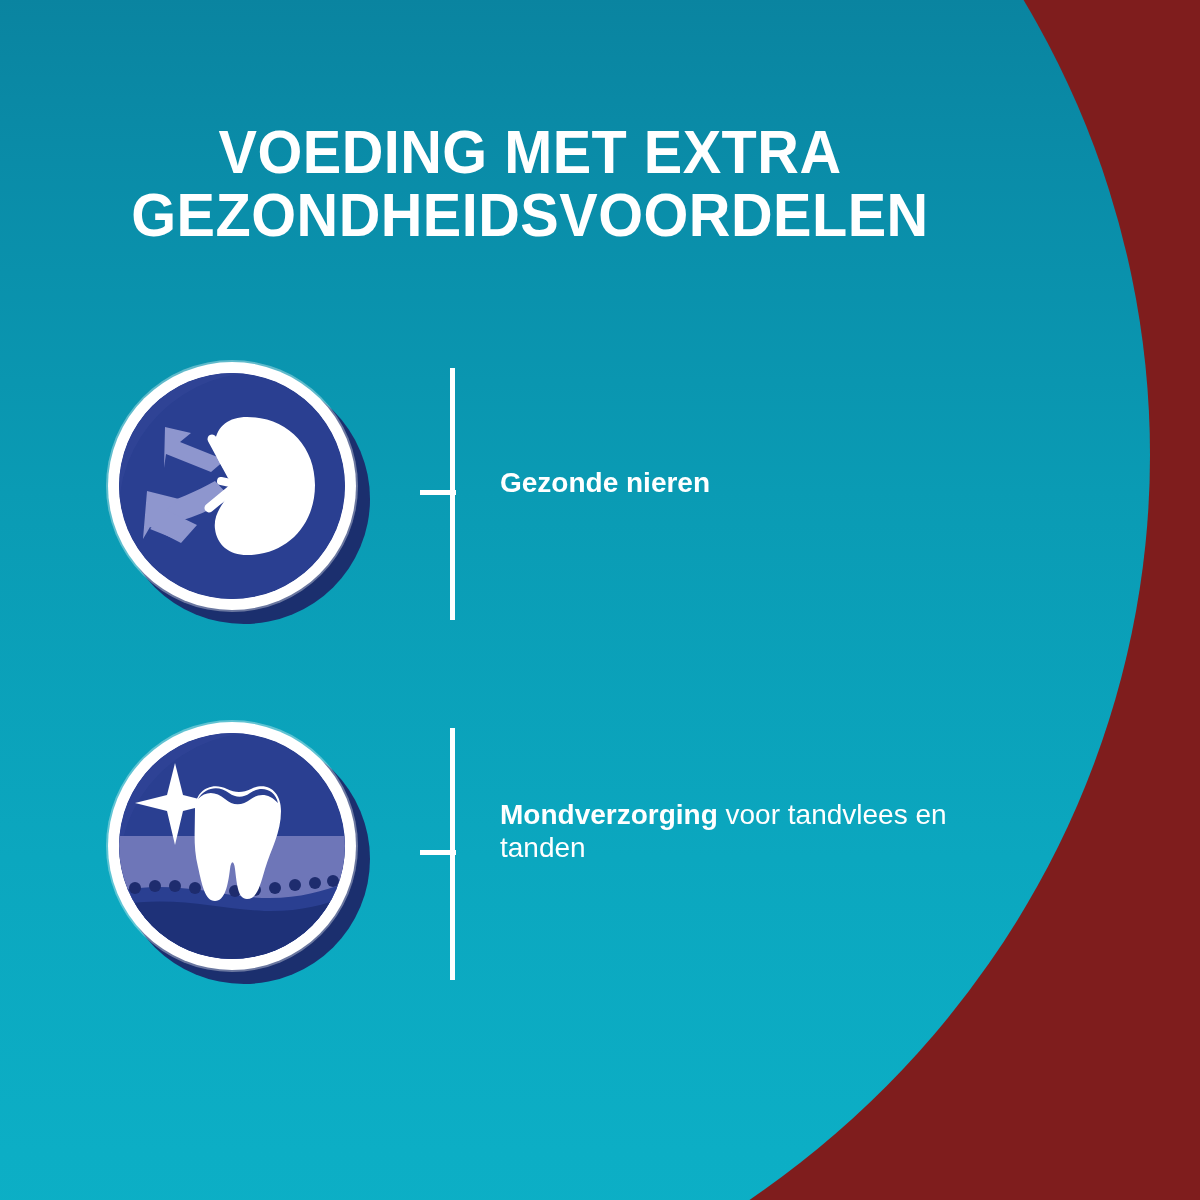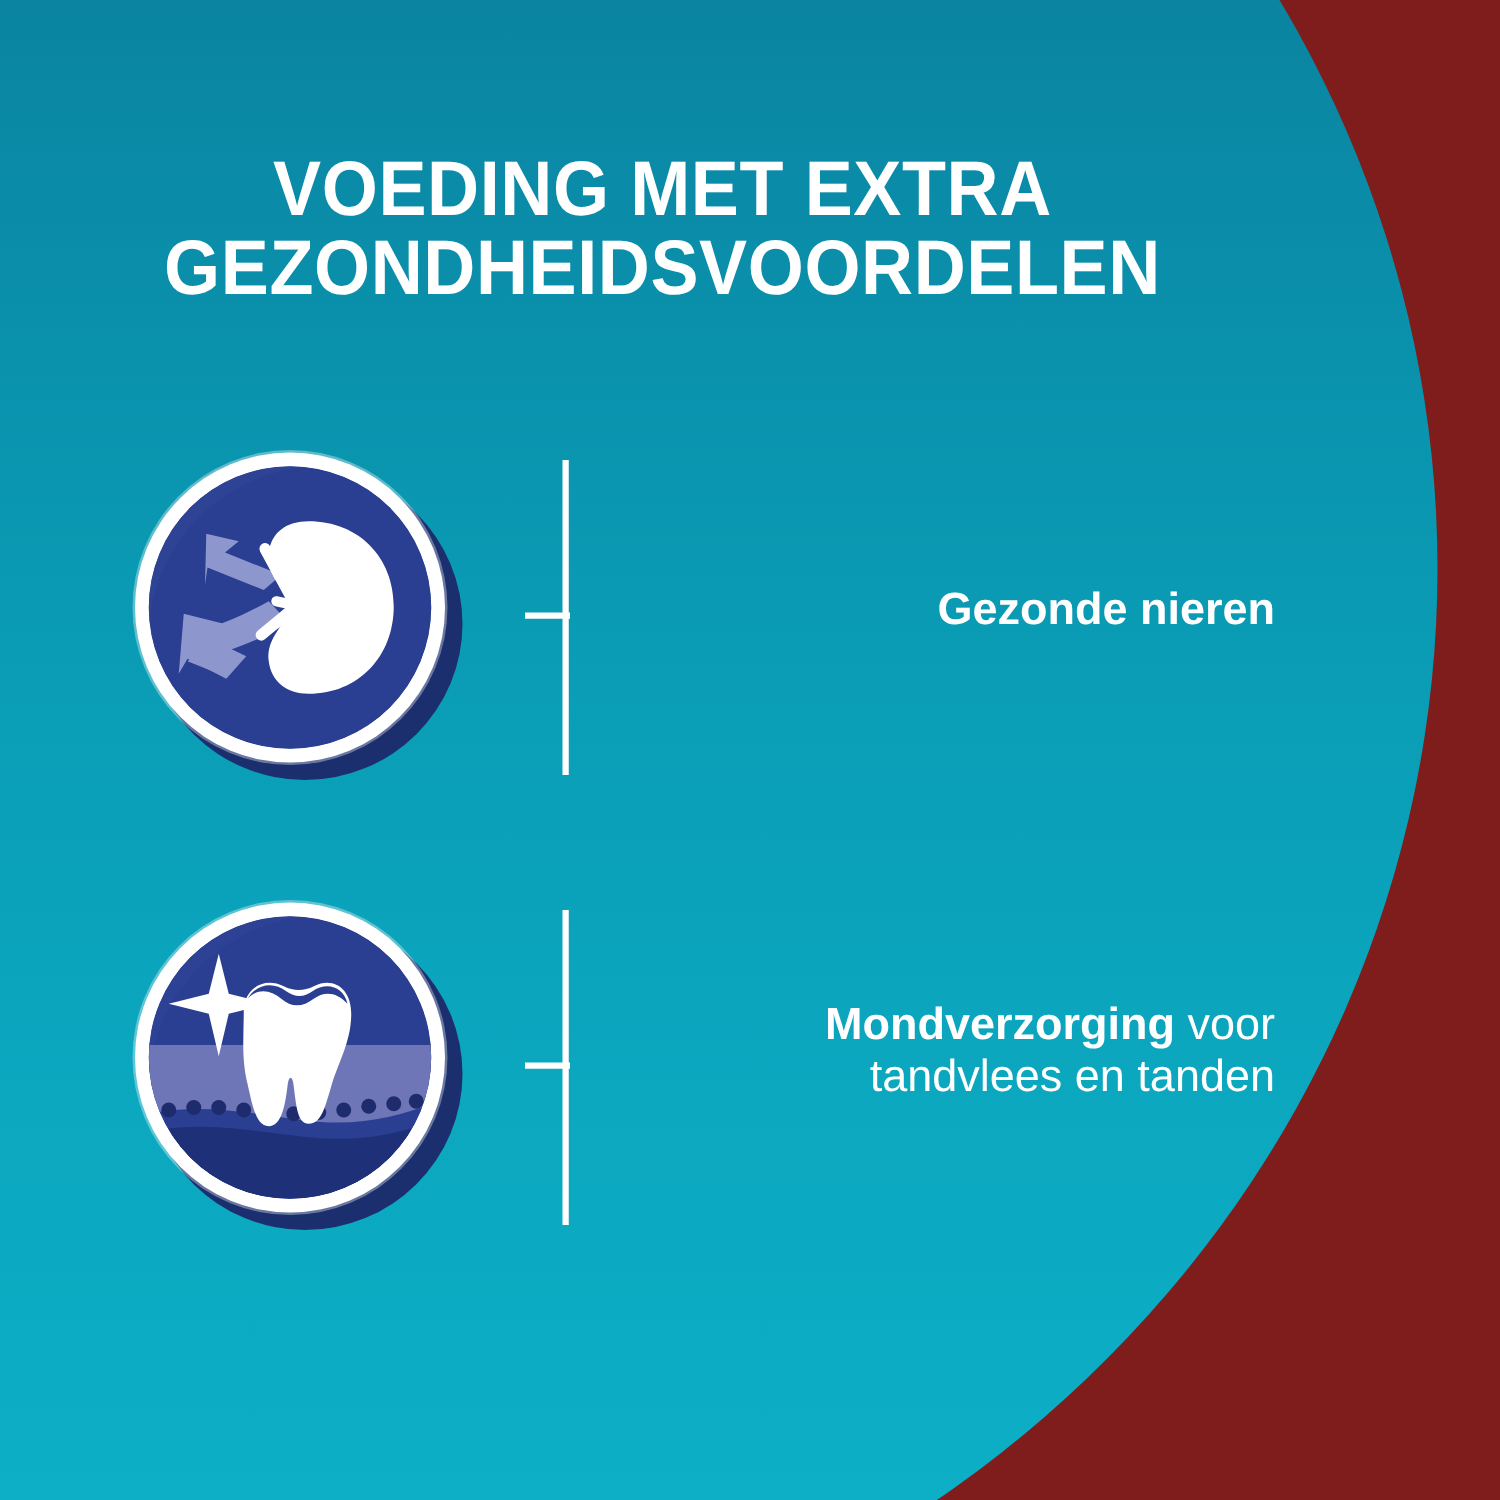--- a/index.html
+++ b/index.html
@@ -137,23 +137,22 @@
     height: 5px;
     background: #ffffff;
   }
 
   
   .label {
     position: absolute;
     left: 500px;
     width: 520px;
     color: #ffffff;
-    font-size: 36px;
+    font-size: 28px;
     line-height: 1.18;
-    text-align: right;
   }
   #label-kidney { top: 104px; }
   #label-oral   { top: 76px; }
   .label .strong { font-weight: 700; }
   .label .regular { font-weight: 400; }
 </style>
 </head>
 <body>
 
 <div id="poster">

